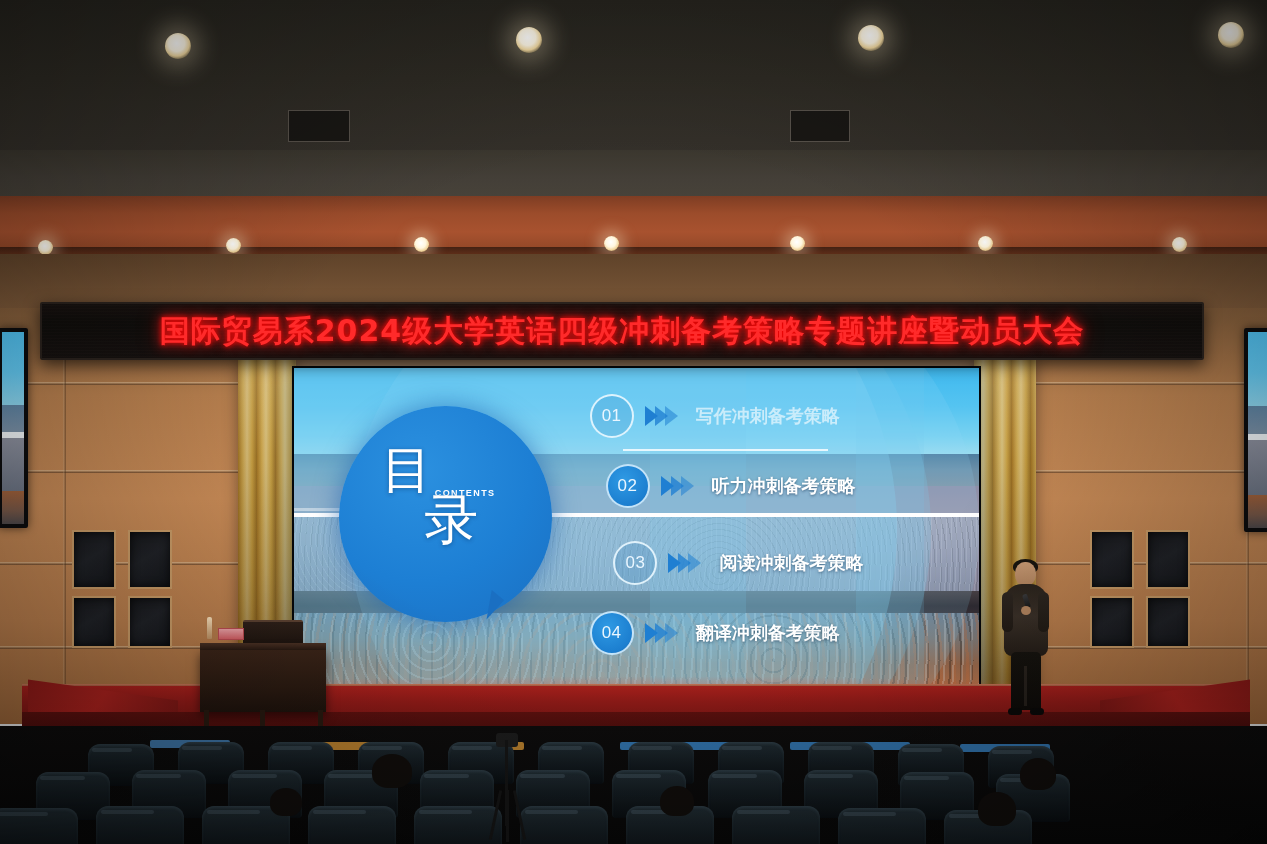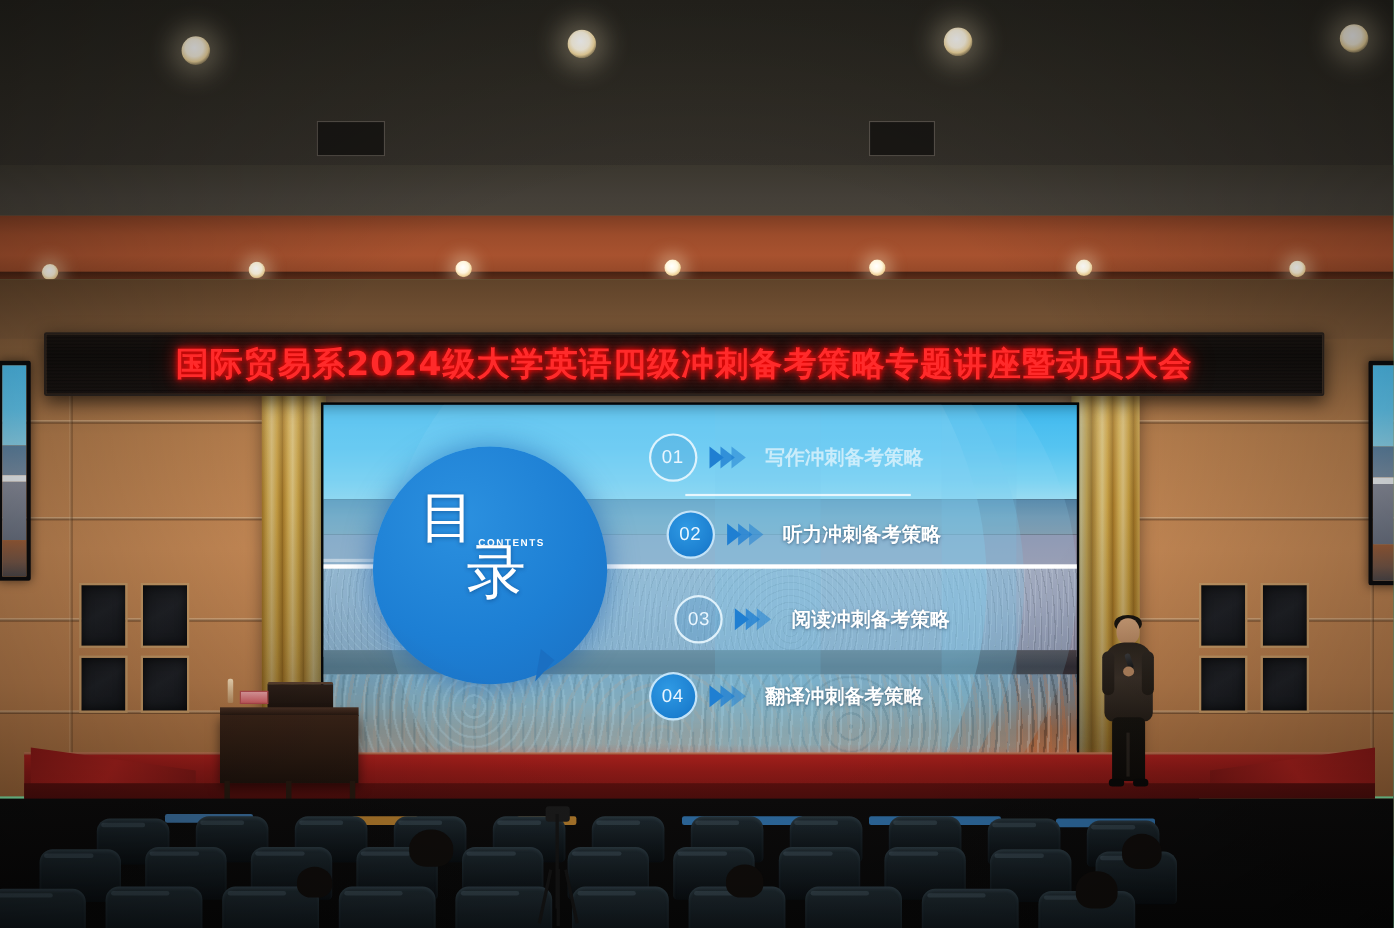--- a/index.html
+++ b/index.html
@@ -1,21 +1,21 @@
 <!DOCTYPE html>
 <html><head>
 <meta charset="utf-8">
 <title>Lecture Hall Photo</title>
 <style>
   html,body{margin:0;padding:0;background:#000;}
   body{font-family:"Liberation Sans","DejaVu Sans",sans-serif;}
 
   #stage-photo{
     position:relative;width:1267px;height:844px;overflow:hidden;
-    background:#86efac;
+    background:#e5e5e5;
   }
 
   
   .ceiling-dark{
     position:absolute;left:0;top:0;width:1267px;height:196px;
     background:linear-gradient(180deg,#27251f 0%,#2e2b24 40%,#34302a 78%,#3a352c 100%);
   }
   .ceiling-soffit{
     position:absolute;left:0;top:150px;width:1267px;height:48px;
     background:linear-gradient(180deg,#3c382f 0%,#46413a 60%,#4a453c 100%);

